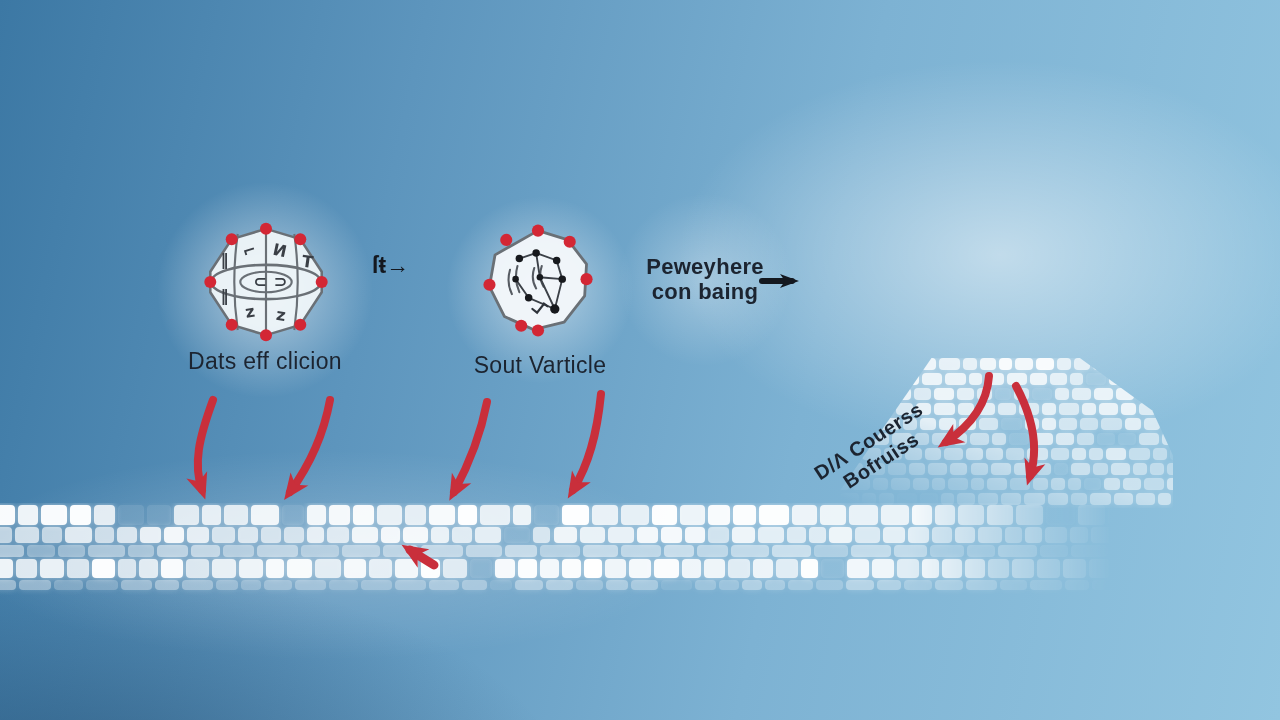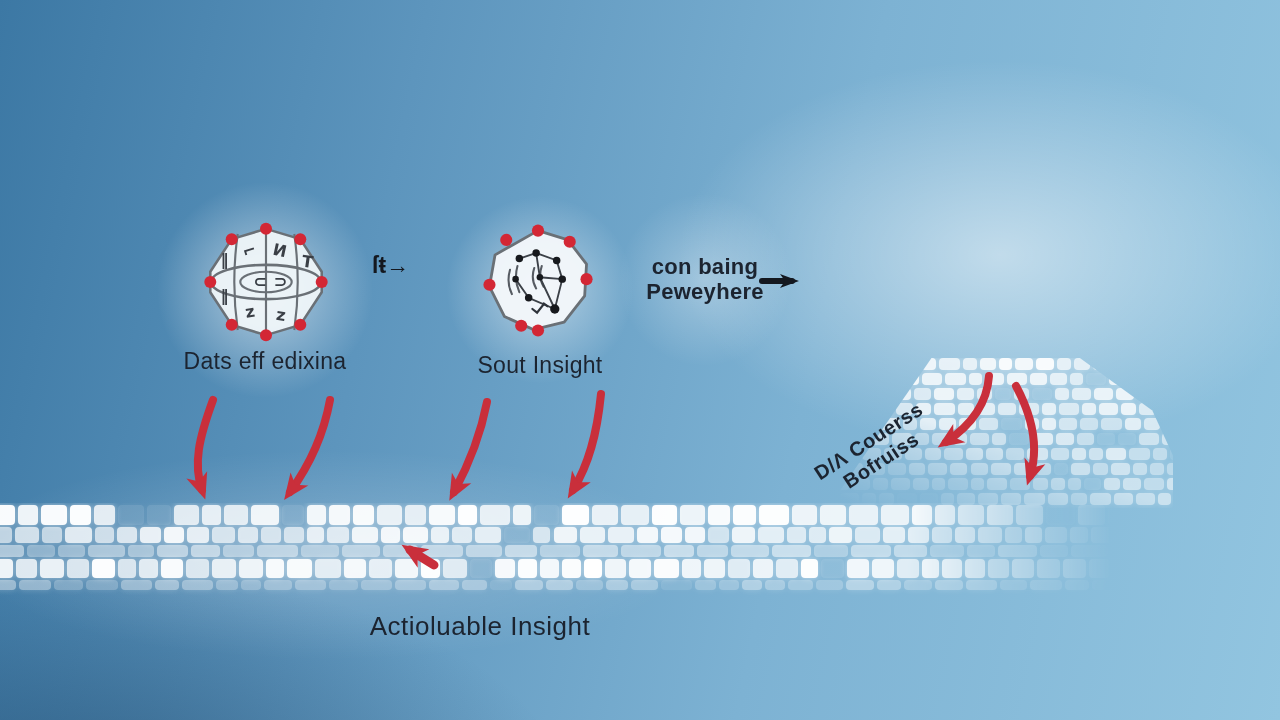--- a/index.html
+++ b/index.html
@@ -490,21 +490,21 @@
         <circle cx="115" cy="20" r="7"></circle>
         <circle cx="35" cy="20" r="7"></circle>
       <circle cx="10" cy="70" r="7"></circle>
         <circle cx="140" cy="70" r="7"></circle>
       <circle cx="35" cy="120" r="7"></circle>
         <circle cx="115" cy="120" r="7"></circle>
         <circle cx="75" cy="132" r="7"></circle>
     </g>
   </svg>
   <div class="abs label node-label" style="left:150px;top:348px;width:230px">
-    <div>Dats eff edixina</div>
+    <div>Dats eff clicion</div>
   </div>
 
   <div class="abs glyph" style="left:372px;top:252px">ſŧ→</div>
 
   <svg class="abs" style="left:482px;top:224px" width="112" height="114" viewBox="0 0 120 120">
     <path d="M60,6 L92,16 L112,42 L110,76 L88,104 L55,112 L24,98 L8,66 L14,32 Z" fill="#f4f8fb" fill-opacity="0.95" stroke="#6a7076" stroke-width="3" stroke-linejoin="round"></path>
     <path d="M30,48 Q26,62 32,74 M38,44 Q34,58 40,72 M56,46 Q52,58 58,68 M64,44 Q60,56 66,66" fill="none" stroke="#565b62" stroke-width="2.2" stroke-linecap="round"></path>
     <path d="M40,36 L58,30 L80,38 L86,58 L78,90 L50,78 M58,30 L62,56 L86,58 M36,58 L50,78 M62,56 L78,90" fill="none" stroke="#3c4148" stroke-width="2"></path>
     <path d="M54,90 l5,4 l7,-9 M66,84 l4,3" fill="none" stroke="#2e333a" stroke-width="2.4" stroke-linecap="round"></path>
     <g fill="#17191d">
@@ -520,34 +520,33 @@
     <g fill="#d32735">
       <circle cx="60" cy="6" r="6.5"></circle>
         <circle cx="26" cy="16" r="6.5"></circle>
         <circle cx="94" cy="18" r="6.5"></circle>
       <circle cx="8" cy="64" r="6.5"></circle>
         <circle cx="112" cy="58" r="6.5"></circle>
       <circle cx="42" cy="108" r="6.5"></circle>
         <circle cx="60" cy="113" r="6.5"></circle>
     </g>
   </svg>
-  <div class="abs label node-label" style="left:440px;top:352px;width:200px">Sout Insight</div>
+  <div class="abs label node-label" style="left:440px;top:352px;width:200px">Sout Varticle</div>
 
   <div class="abs label transfer-caption" style="left:620px;top:254px;width:170px">
+    <div>Peweyhere</div>
     <div>con baing</div>
-    <div>Peweyhere</div>
   </div>
 
 
   <div class="abs label rotated" style="left:790px;top:428px;width:170px">
     <div>D/Λ Couerss</div>
     <div>Bofruiss</div>
   </div>
 
-  <div class="abs label insight" style="left:330px;top:612px;width:300px">Actioluable Insight</div>
 
   <svg class="abs" style="left:0;top:0" width="1280" height="720" viewBox="0 0 1280 720">
     <defs>
       <marker id="redhead" markerUnits="userSpaceOnUse" markerWidth="30" markerHeight="30" refX="17" refY="12" orient="auto">
         <path d="M1,1 L27,12 L1,23 L8,12 Z" fill="#c92f3b"></path>
       </marker>
       <marker id="blackhead" markerUnits="userSpaceOnUse" markerWidth="22" markerHeight="22" refX="13" refY="8" orient="auto">
         <path d="M1,1 L20,8 L1,15 L6,8 Z" fill="#14181f"></path>
       </marker>
     </defs>

